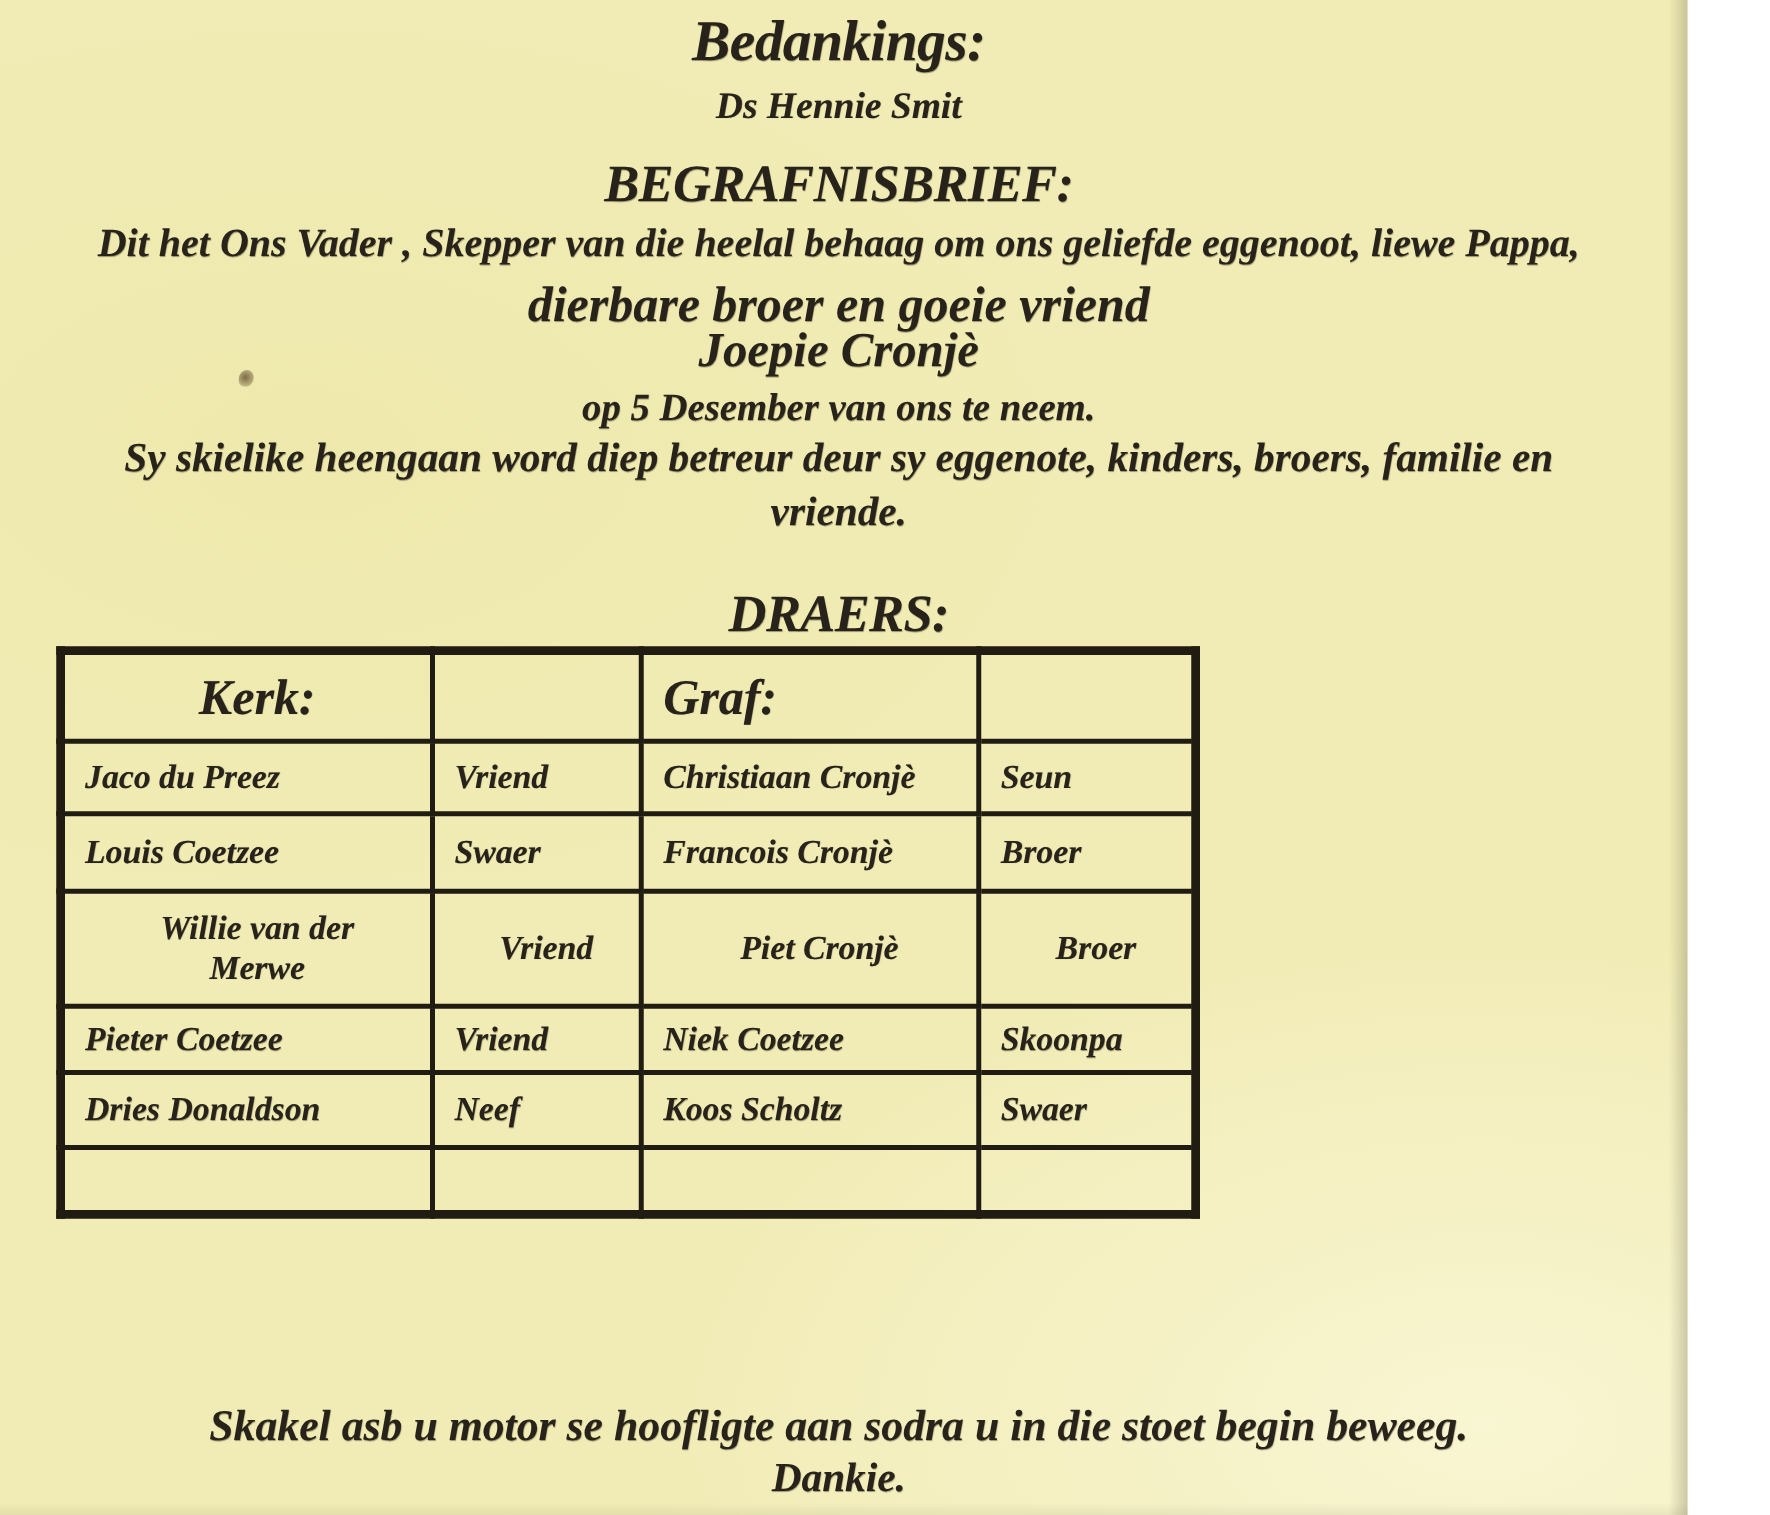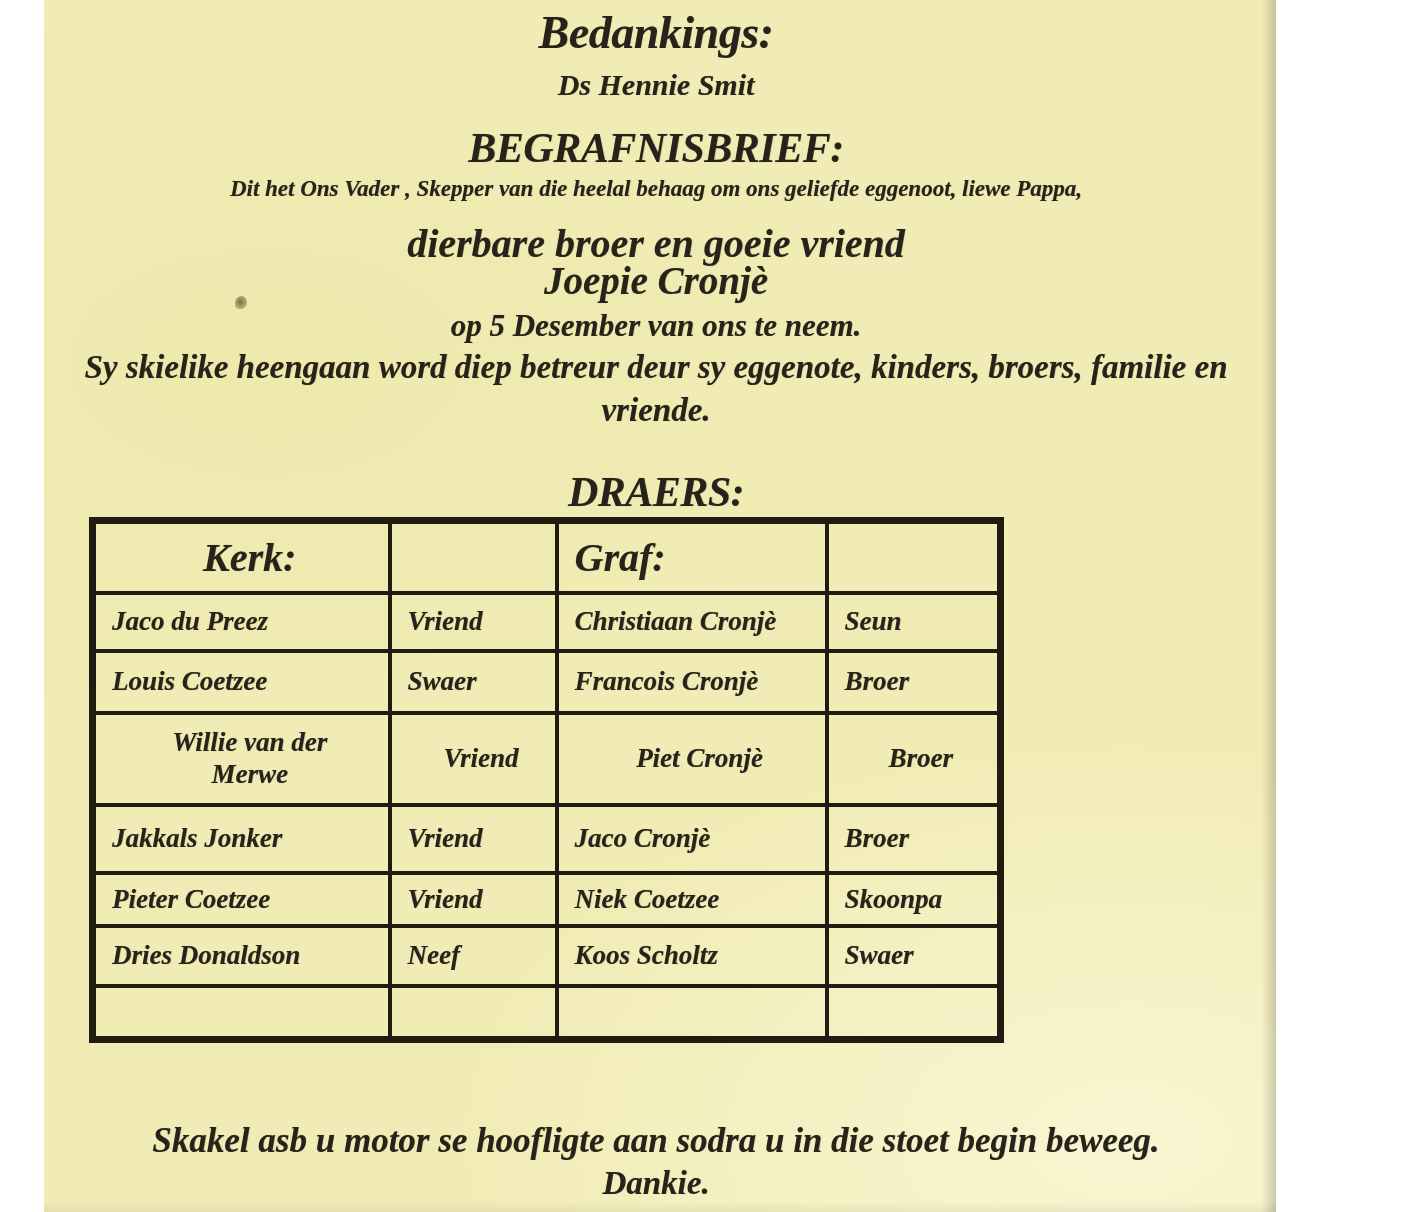--- a/index.html
+++ b/index.html
@@ -5,38 +5,37 @@
   * { margin: 0; padding: 0; box-sizing: border-box; }
   html, body { width: 1416px; height: 1212px; }
   body {
     font-family: "Liberation Serif", "DejaVu Serif", serif;
     font-weight: bold;
     font-style: italic;
     color: #28231a;
   }
   .page {
     position: relative;
-    width: 1232px;
+    width: 1350px;
     height: 1212px;
     overflow: hidden;
     background:
       linear-gradient(to left, rgba(108,102,80,0.30), rgba(108,102,80,0.0) 15px),
       linear-gradient(to top, rgba(108,102,80,0.10), rgba(108,102,80,0.0) 10px),
       radial-gradient(1100px 650px at 88% 94%, rgba(250,247,215,0.85), rgba(250,247,215,0) 62%),
       radial-gradient(900px 520px at 18% 30%, rgba(236,230,166,0.55), rgba(236,230,166,0) 70%),
       #f1ecb5;
-    margin-left: 44px;
   }
   .abs { position: absolute; left: 0; right: 8px; text-align: center; }
   .soft { text-shadow: 0.4px 0.4px 0.7px rgba(48,40,24,0.45); }
 
   .title        { top: 6px;    font-size: 46px; letter-spacing: -0.5px; }
   .subtitle     { top: 68px;   font-size: 30px; }
   .sec-title    { top: 124px;  font-size: 42px; letter-spacing: -0.5px; }
-  .obit-1       { top: 176px;  font-size: 23px; }
+  .obit-1       { top: 176px;  font-size: 32px; }
   .obit-2       { top: 220px;  font-size: 40px; }
   .deceased     { top: 258px;  font-size: 39px; }
   .date-line    { top: 308px;  font-size: 31px; }
   .mourn-1      { top: 349px;  font-size: 33px; }
   .mourn-2      { top: 392px;  font-size: 33px; }
   .tbl-title    { top: 468px;  font-size: 42px; letter-spacing: -0.5px; }
   .footer-1     { top: 1121px; font-size: 35px; }
   .footer-2     { top: 1165px; font-size: 33px; }
 
   table.draers {
@@ -128,26 +127,20 @@
         <td class="soft">Swaer</td>
         <td class="soft">Francois Cronjè</td>
         <td class="soft">Broer</td>
       </tr>
       <tr class="r3">
         <td class="soft"><span class="wrap-narrow">Willie van der Merwe</span></td>
         <td class="soft">Vriend</td>
         <td class="soft">Piet Cronjè</td>
         <td class="soft">Broer</td>
       </tr>
-      <tr class="r4">
-        <td class="soft">Jakkals Jonker</td>
-        <td class="soft">Vriend</td>
-        <td class="soft">Jaco Cronjè</td>
-        <td class="soft">Broer</td>
-      </tr>
       <tr class="r5">
         <td class="soft">Pieter Coetzee</td>
         <td class="soft">Vriend</td>
         <td class="soft">Niek Coetzee</td>
         <td class="soft">Skoonpa</td>
       </tr>
       <tr class="r6">
         <td class="soft">Dries Donaldson</td>
         <td class="soft">Neef</td>
         <td class="soft">Koos Scholtz</td>

